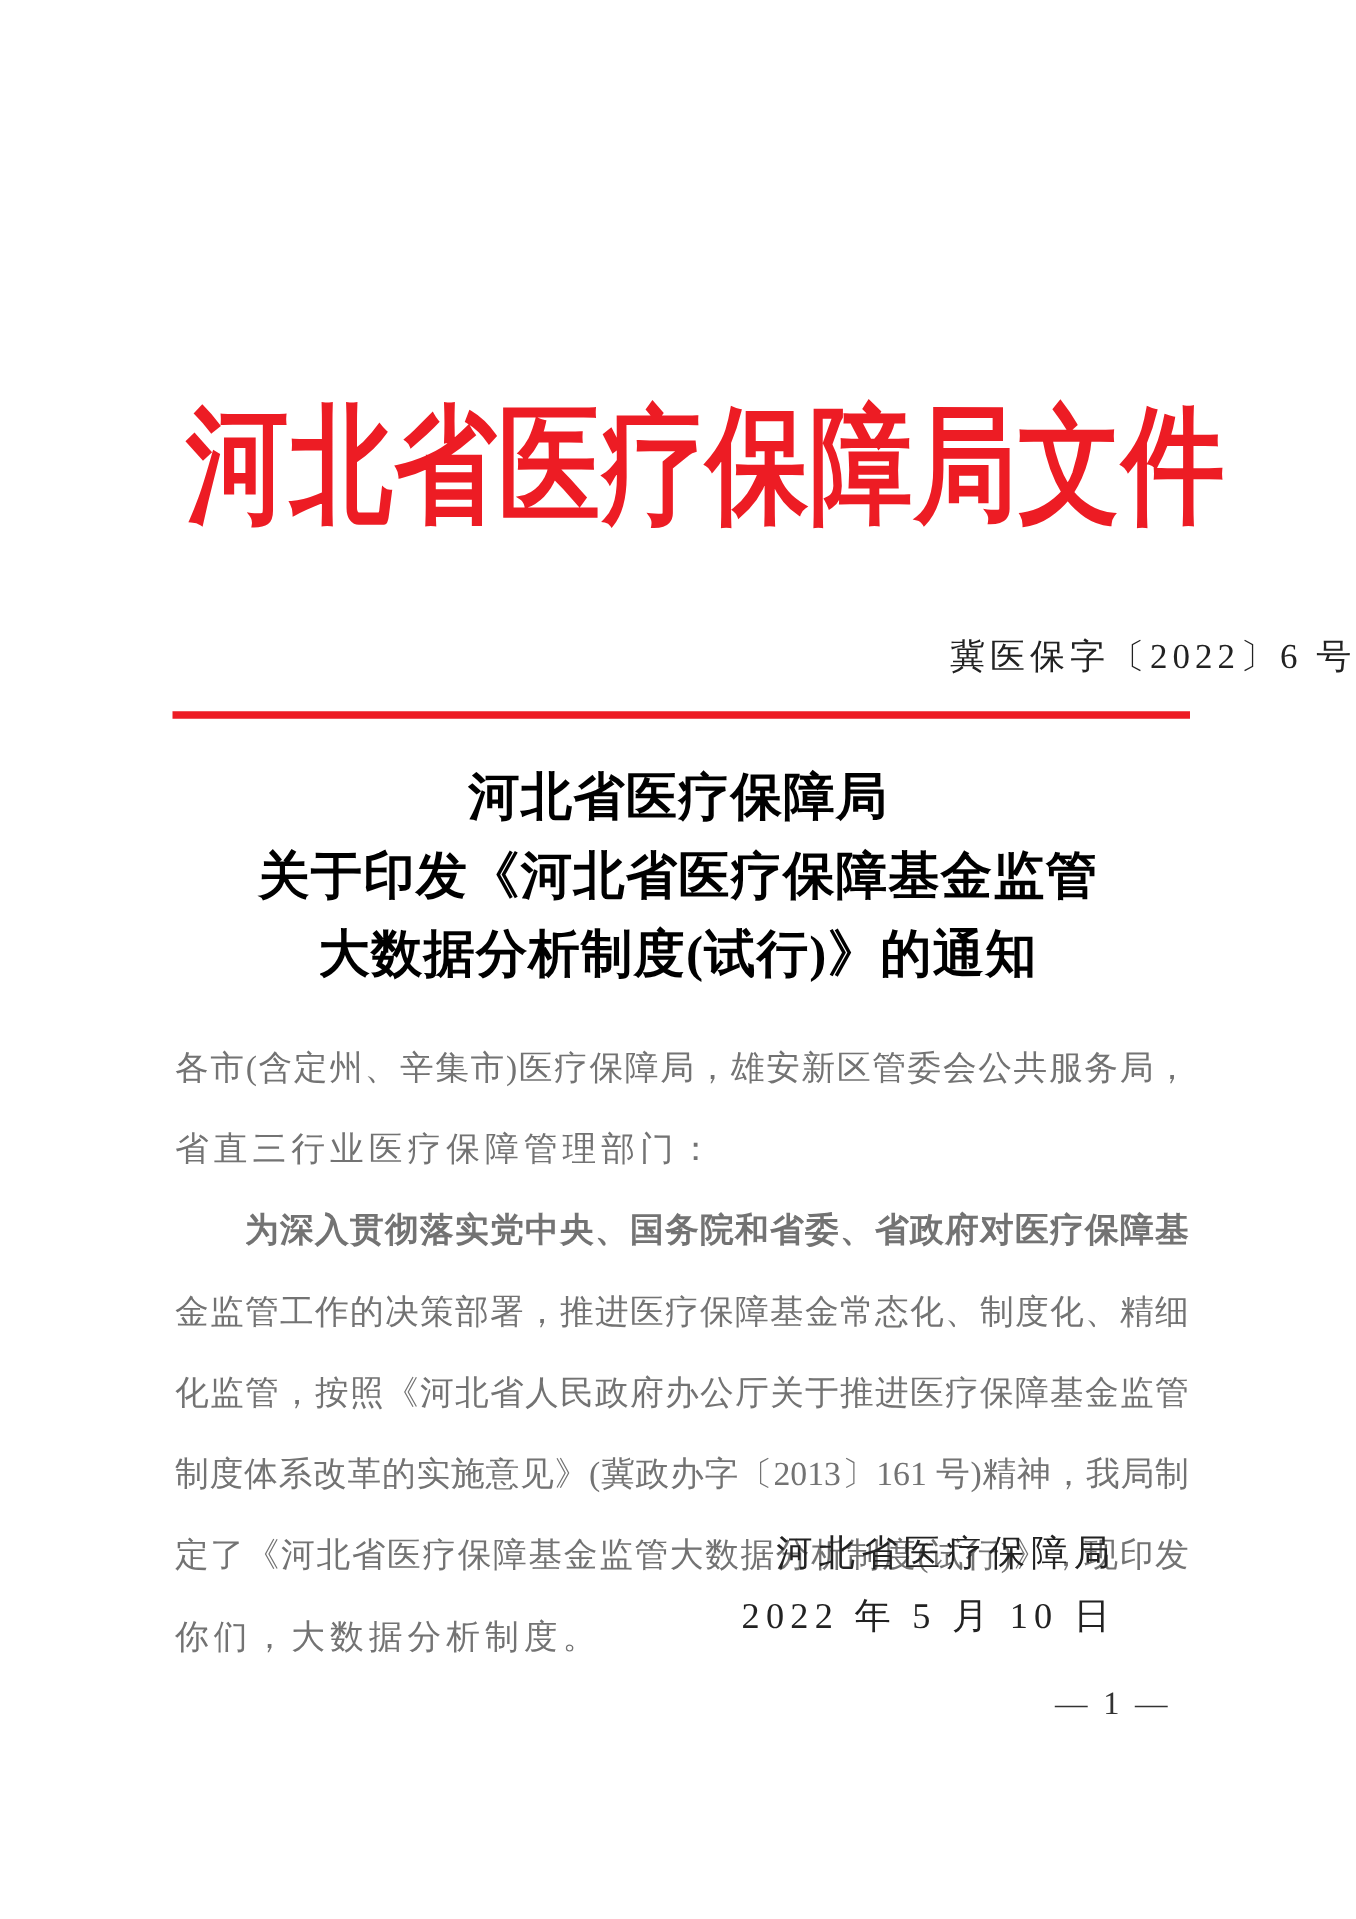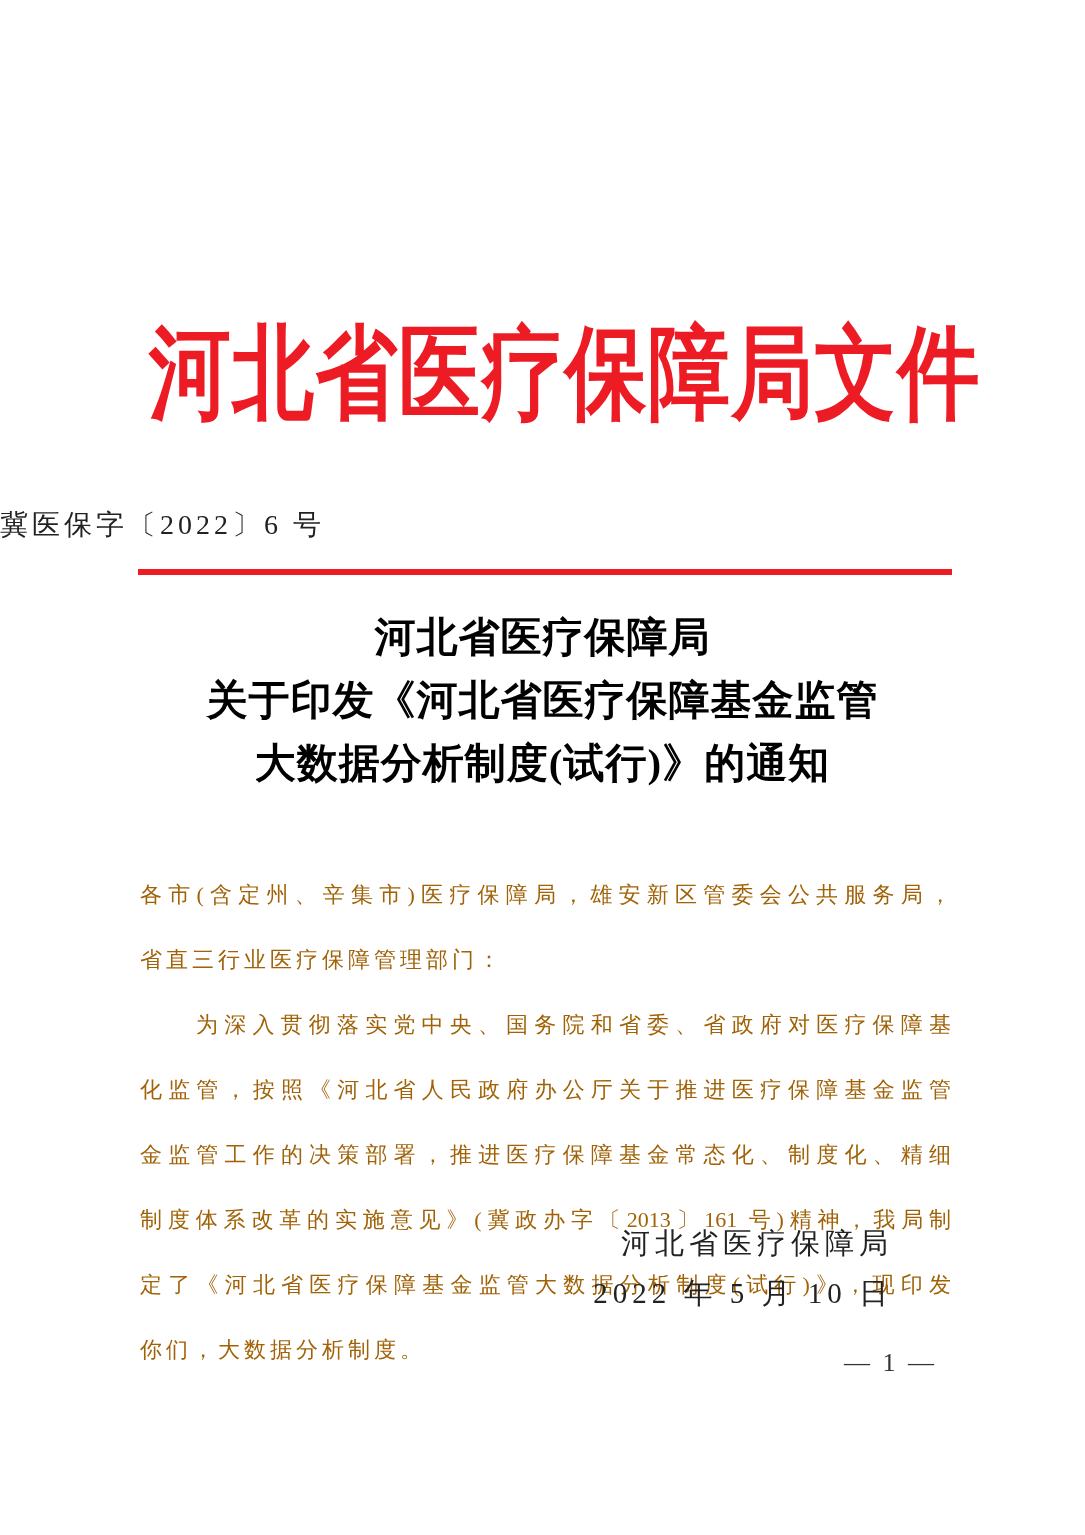--- a/index.html
+++ b/index.html
@@ -42,21 +42,21 @@
     transform-origin: center;
     white-space: nowrap;
   }
 
   
   .doc-number {
     position: absolute;
     top: 506px;
     left: 0;
     width: 100%;
-    text-align: left;
+    text-align: right;
     font-size: 28px;
     letter-spacing: 4px;
     color: #222;
   }
 
   
   .red-line {
     position: absolute;
     top: 569px;
     left: 138px;
@@ -78,41 +78,42 @@
   }
   .doc-title .title-line {
     line-height: 63px;
     letter-spacing: 1px;
     white-space: nowrap;
   }
 
   
   .doc-body {
     position: absolute;
-    top: 862px;
+    top: 822px;
     left: 140px;
     width: 811px;
-    font-size: 22px;
-    color: #a16207;
+    font-size: 27px;
+    color: #737373;
   }
   .doc-body .line {
     line-height: 65px;
     height: 65px;
     white-space: nowrap;
     text-align: justify;
     text-align-last: justify;
     overflow: hidden;
   }
   .doc-body .line.short {
     text-align: left;
     text-align-last: left;
     letter-spacing: 4px;
   }
   .doc-body .line.indent {
     text-indent: 56px;
+    font-weight: bold;
   }
 
   
   .signature {
     position: absolute;
     top: 1218px;
     left: 140px;
     width: 811px;
     text-align: right;
     padding-right: 58px;
@@ -162,22 +163,22 @@
   <div class="doc-title">
     <div class="title-line">河北省医疗保障局</div>
     <div class="title-line">关于印发《河北省医疗保障基金监管</div>
     <div class="title-line">大数据分析制度(试行)》的通知</div>
   </div>
 
   <div class="doc-body">
     <div class="line">各市(含定州、辛集市)医疗保障局，雄安新区管委会公共服务局，</div>
     <div class="line short">省直三行业医疗保障管理部门：</div>
     <div class="line indent">为深入贯彻落实党中央、国务院和省委、省政府对医疗保障基</div>
+    <div class="line">金监管工作的决策部署，推进医疗保障基金常态化、制度化、精细</div>
     <div class="line">化监管，按照《河北省人民政府办公厅关于推进医疗保障基金监管</div>
-    <div class="line">金监管工作的决策部署，推进医疗保障基金常态化、制度化、精细</div>
     <div class="line">制度体系改革的实施意见》(冀政办字〔2013〕161 号)精神，我局制</div>
     <div class="line">定了《河北省医疗保障基金监管大数据分析制度(试行)》，现印发</div>
     <div class="line short">你们，大数据分析制度。</div>
   </div>
 
   <div class="signature">
     <div class="sig-line">河北省医疗保障局</div>
     <div class="sig-line">2022 年 5 月 10 日</div>
   </div>
 

